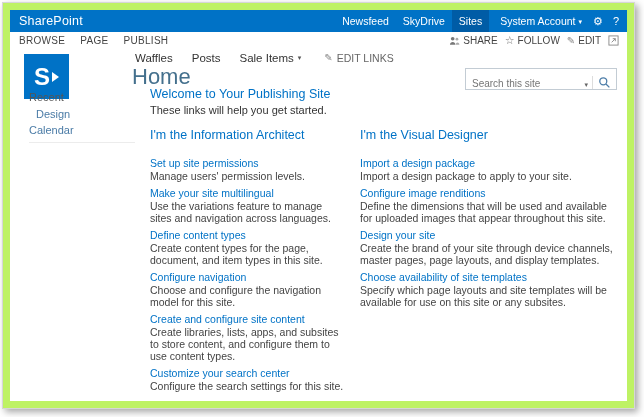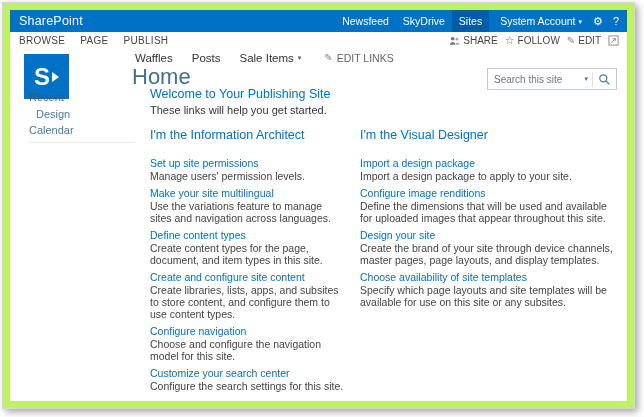--- a/index.html
+++ b/index.html
@@ -42,22 +42,22 @@
     border-bottom: 5px solid transparent; margin-left: 2px; }
 
   .topnav { position: absolute; left: 125px; top: 1px; display: flex; align-items: center; gap: 19px;
     font-size: 11.5px; color: #333; height: 16px; }
   .topnav-item { cursor: pointer; display: flex; align-items: center; gap: 4px; color: #333; }
   .topnav-caret { font-size: 7px; color: #555; }
   .editlinks { display: flex; align-items: center; gap: 4px; color: #666; font-size: 10.5px; cursor: pointer; margin-left: 4px; }
 
   .page-title { position: absolute; left: 122px; top: 15px; font-size: 22px; font-weight: normal; color: #44708d; }
 
-  .searchbox { position: absolute; right: 10px; top: 19px; width: 130px; height: 22px;
-    border: 1px solid #c3ccd4; background: #fff; display: flex; align-items: center; }
+  .searchbox { position: absolute; right: 10px; top: 19px; width: 152px; height: 22px;
+    border: 1px solid #c3ccd4; background: #fff; display: flex; align-items: flex-end; }
   .searchbox input { flex: 1; min-width: 0; border: none; outline: none; background: transparent;
     font-size: 10px; color: #555; padding-left: 6px; font-family: inherit; }
   .search-caret { font-size: 7px; color: #666; padding: 0 4px; cursor: pointer; }
   .search-divider { width: 1px; height: 13px; background: #ddd; }
   .search-mag { display: flex; align-items: center; padding: 0 5px; cursor: pointer; }
 
   .sidebar { position: absolute; left: 19px; top: 42px; width: 106px; font-size: 11px; }
   .side-header { color: #555; margin-bottom: 5px; cursor: pointer; }
   .side-link { display: block; color: #4a7ba6; margin: 0 0 4px 7px; cursor: pointer; }
   .side-link.top-level { margin-left: 0; }
@@ -185,26 +185,26 @@
             </div>
             <div class="link-block">
               <a class="link-title">Make your site multilingual</a>
               <p class="link-desc">Use the variations feature to manage sites and navigation across languages.</p>
             </div>
             <div class="link-block">
               <a class="link-title">Define content types</a>
               <p class="link-desc">Create content types for the page, document, and item types in this site.</p>
             </div>
             <div class="link-block">
+              <a class="link-title">Configure navigation</a>
+              <p class="link-desc">Choose and configure the navigation model for this site.</p>
+            </div>
+            <div class="link-block">
               <a class="link-title">Create and configure site content</a>
               <p class="link-desc">Create libraries, lists, apps, and subsites to store content, and configure them to use content types.</p>
-            </div>
-            <div class="link-block">
-              <a class="link-title">Configure navigation</a>
-              <p class="link-desc">Choose and configure the navigation model for this site.</p>
             </div>
             <div class="link-block">
               <a class="link-title">Customize your search center</a>
               <p class="link-desc">Configure the search settings for this site.</p>
             </div>
           </div>
 
           <div class="col-2">
             <h3 class="col-heading">I'm the Visual Designer</h3>
 

